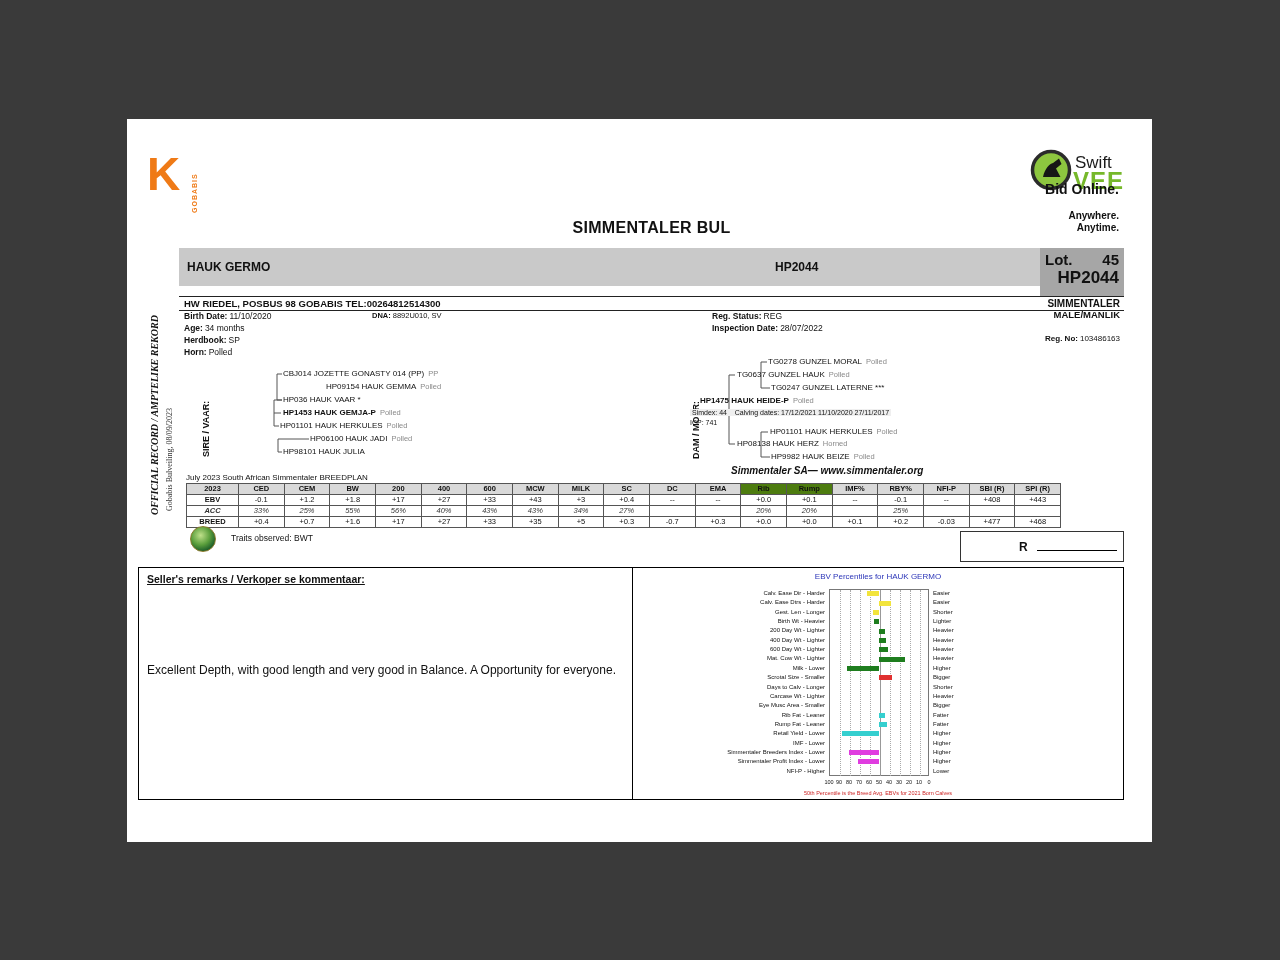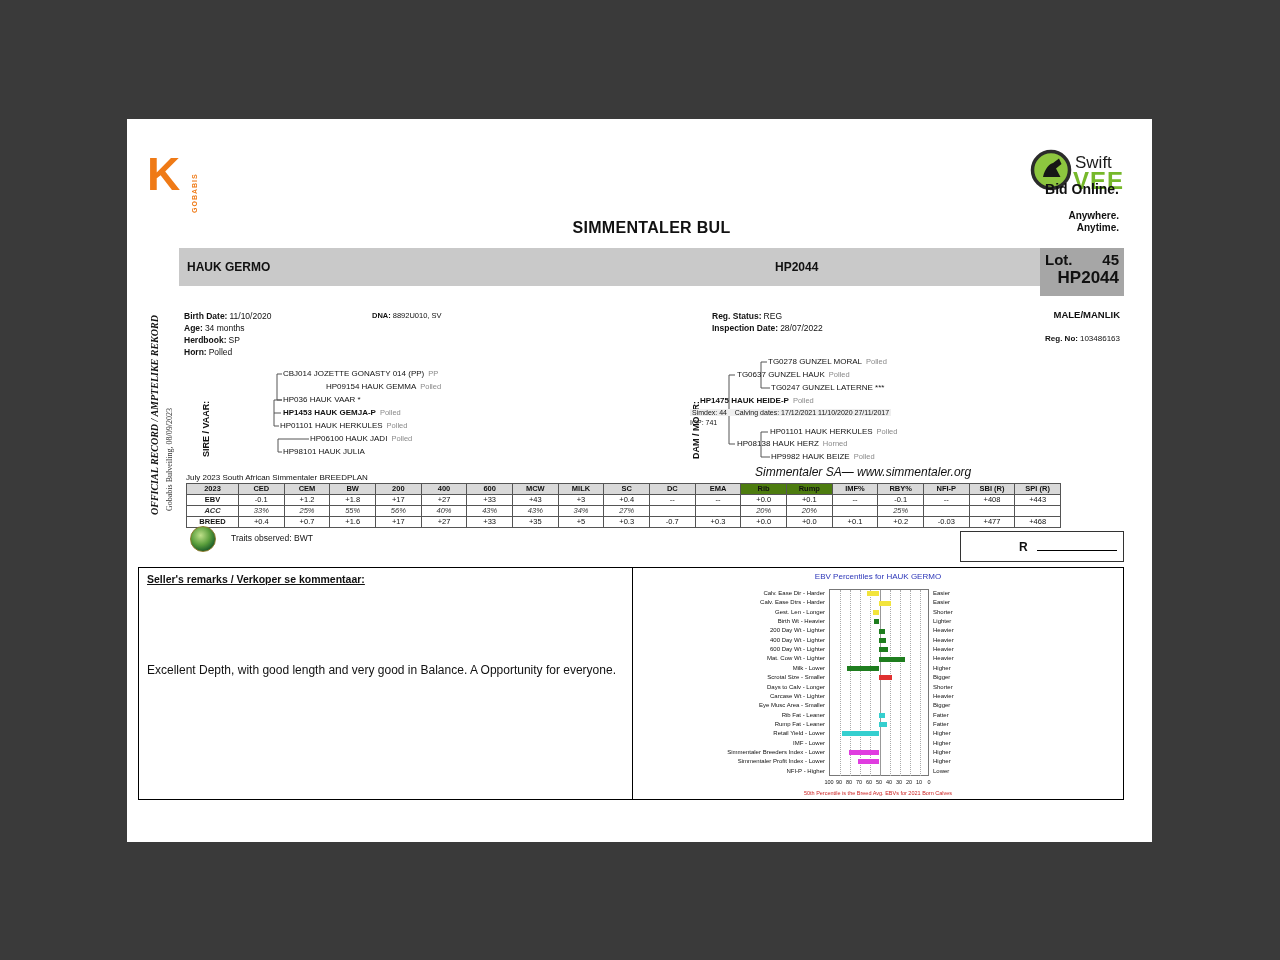--- a/index.html
+++ b/index.html
@@ -27,21 +27,21 @@
 .det{position:absolute;font-size:8.5px;white-space:nowrap}
 .det b{margin-right:2px}
 .vrot{position:absolute;transform:rotate(-90deg);transform-origin:0 0;white-space:nowrap}
 .official{font-family:"Liberation Serif",serif;font-style:italic;font-weight:bold;font-size:10px}
 .gob{font-family:"Liberation Serif",serif;font-size:8px;color:#333}
 .pedlabel{font-weight:bold;font-size:9px}
 .ped{position:absolute;font-size:8px;white-space:nowrap}
 .ped .sfx{color:#8a8a8a;margin-left:4px;font-size:7.5px}
 .daminfo{position:absolute;font-size:7px;white-space:nowrap;background:#efefef;padding:0 2px}
 .daminfo2{position:absolute;font-size:7px;white-space:nowrap}
-.src{position:absolute;left:628px;top:346px;font-size:12px;font-style:italic;font-weight:normal}
+.src{position:absolute;left:604px;top:346px;font-size:10px;font-style:italic;font-weight:bold}
 .bptitle{position:absolute;left:59px;top:354px;font-size:8px}
 #ebv-table{position:absolute;left:59px;top:364px;width:875px;display:grid;grid-template-columns:52px repeat(18,1fr);border-top:1px solid #555;border-left:1px solid #555;background:#fff}
 .cell{border-right:1px solid #555;border-bottom:1px solid #555;font-size:7.5px;line-height:10px;height:11px;text-align:center;overflow:hidden}
 .cell.head{background:#d9d9d9;font-weight:bold}
 .cell.shade{background:#4d7c0f}
 .cell.lab{font-weight:bold}
 .cell.it{font-style:italic;color:#333}
 .simlogo{position:absolute;left:63px;top:407px;width:26px;height:26px;border-radius:50%;border:1px solid #8a7a2a;background:radial-gradient(circle at 40% 35%,#bfe08a 0%,#5a9e3c 45%,#1d5e2a 75%,#123c1c 100%)}
 .traits{position:absolute;left:104px;top:414px;font-size:8.5px}
 .rbox{position:absolute;left:833px;top:412px;width:164px;height:31px;border:1px solid #333;background:#fff}
@@ -88,20 +88,24 @@
     <span class="htag">HP2044</span>
   </div>
   <div class="lotbox">
     <div class="lot1">
       <span>Lot.</span>
       <span>45</span>
     </div>
     <div class="lot2">HP2044</div>
   </div>
 
+  <div class="sellerbar">
+    <span class="seller">HW RIEDEL, POSBUS 98 GOBABIS  TEL:00264812514300</span>
+    <span class="breedname">SIMMENTALER</span>
+  </div>
 
   <div class="det" style="left:57px;top:192px"><b>Birth Date:</b><span>11/10/2020</span></div>
   <div class="det" style="left:245px;top:192px;font-size:7.5px"><b>DNA:</b><span>8892U010, SV</span></div>
   <div class="det" style="left:585px;top:192px"><b>Reg. Status:</b><span>REG</span></div>
   <div class="det" style="left:830px;top:190px;width:163px;text-align:right;font-weight:bold;font-size:9.5px">MALE/MANLIK</div>
   <div class="det" style="left:57px;top:204px"><b>Age:</b><span>34 months</span></div>
   <div class="det" style="left:585px;top:204px"><b>Inspection Date:</b><span>28/07/2022</span></div>
   <div class="det" style="left:830px;top:215px;width:163px;text-align:right;font-size:8px"><b>Reg. No:</b><span>103486163</span></div>
   <div class="det" style="left:57px;top:216px"><b>Herdbook:</b><span>SP</span></div>
   <div class="det" style="left:57px;top:228px"><b>Horn:</b><span>Polled</span></div>

